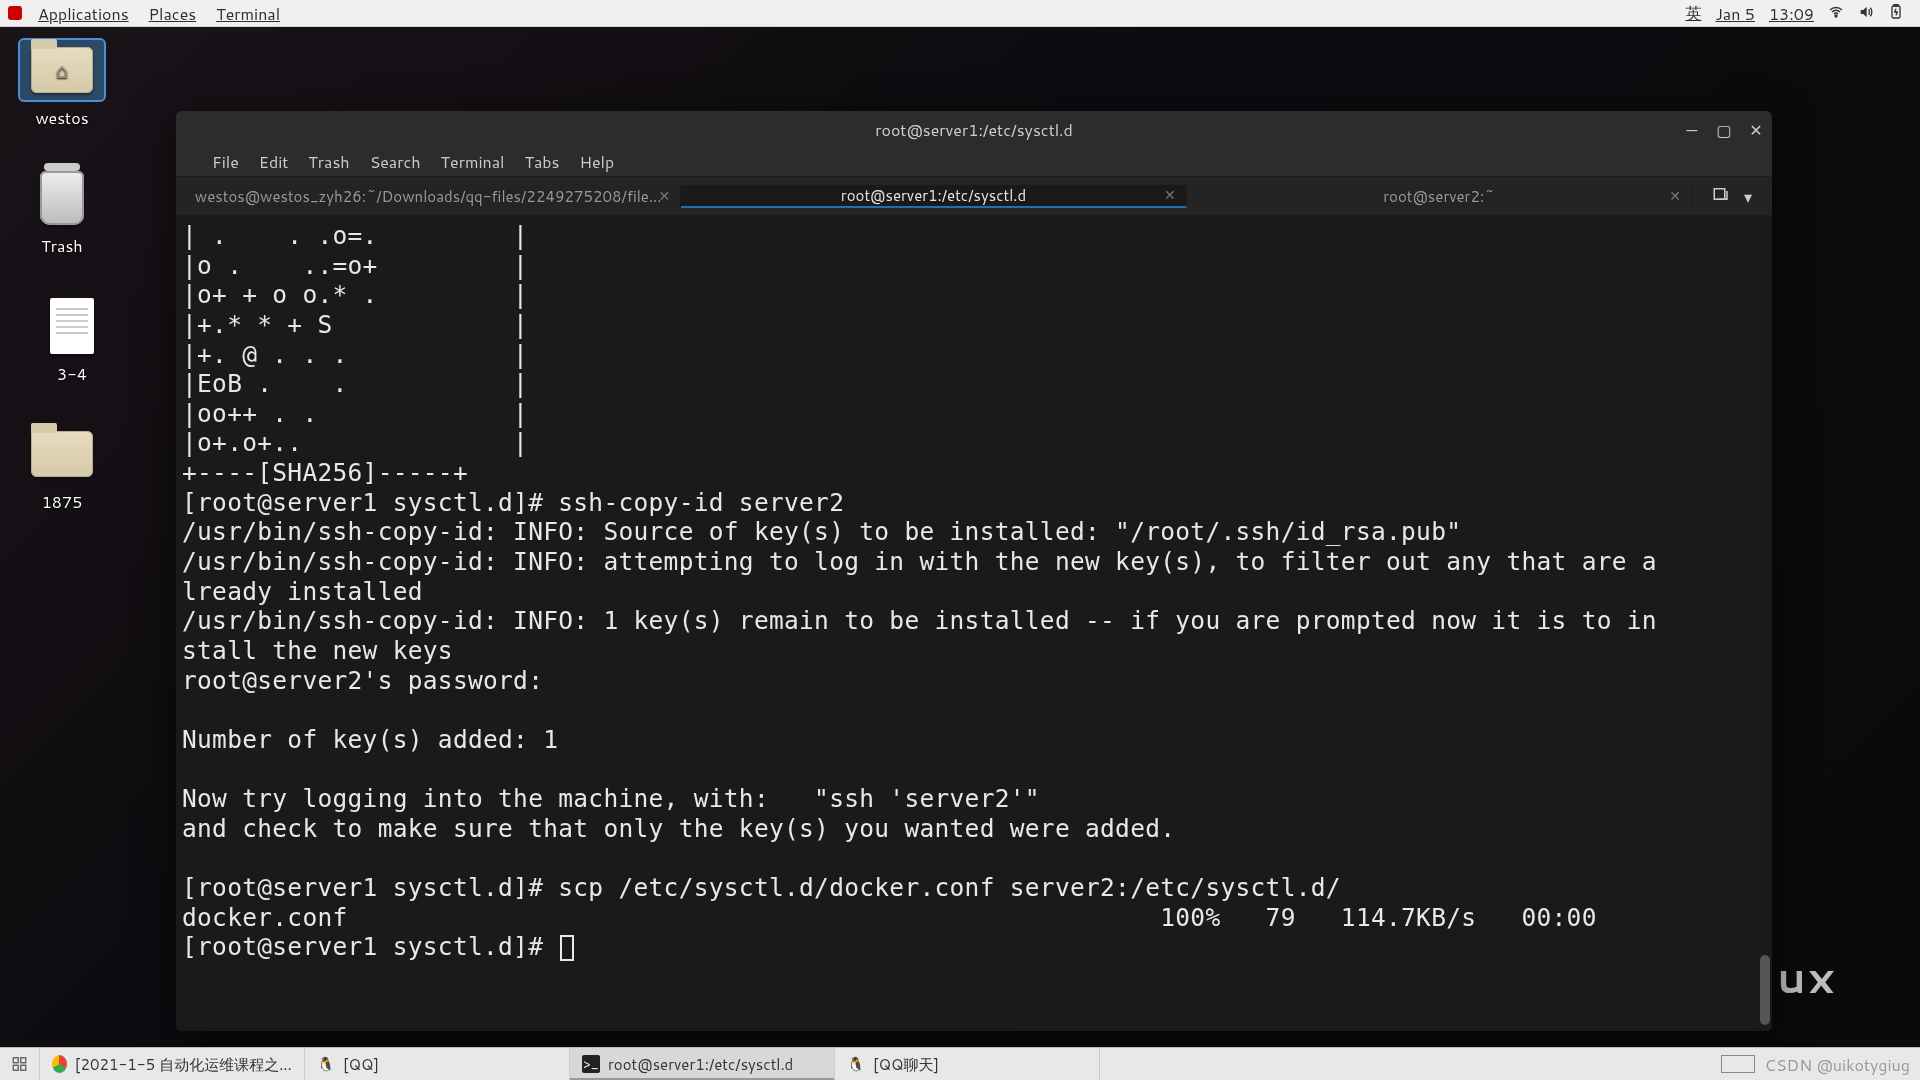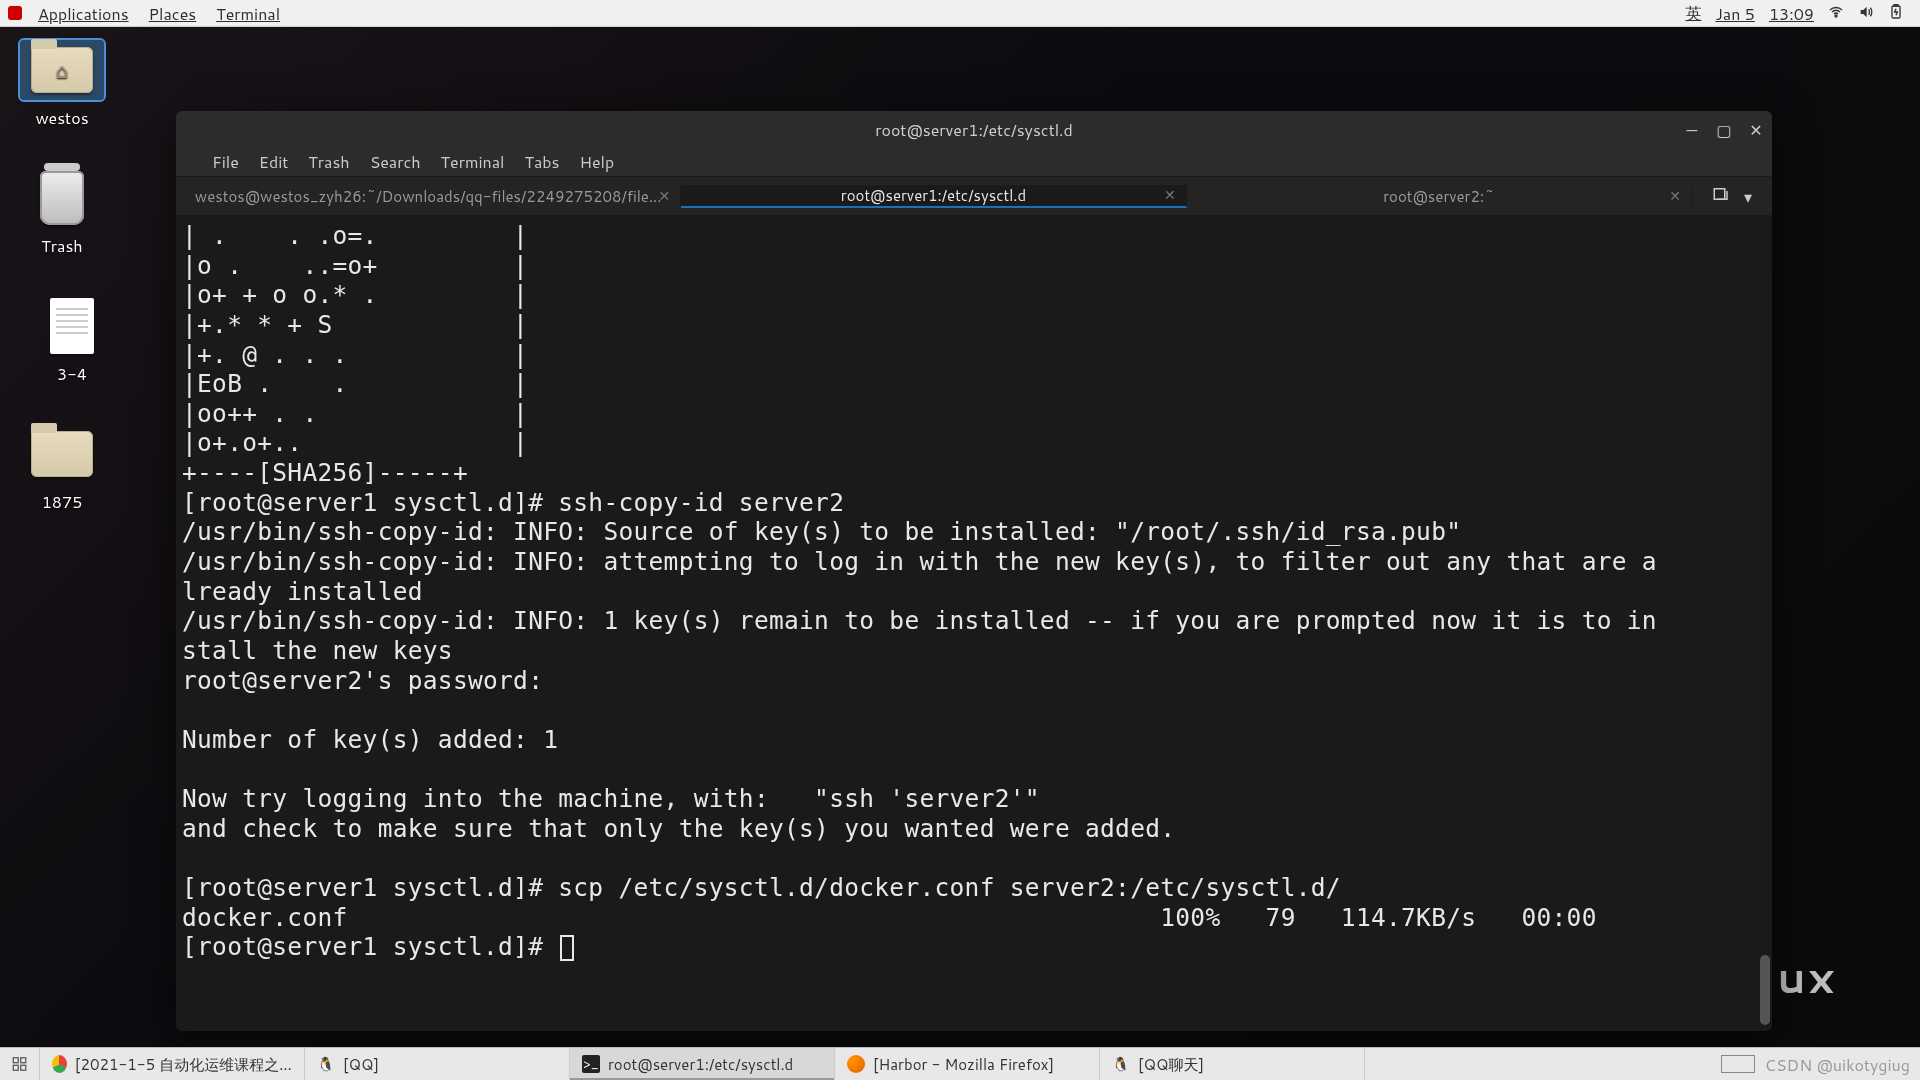--- a/index.html
+++ b/index.html
@@ -307,24 +307,20 @@
   </div>
   <div class="btn task">
     <span class="ico penguin-ico">🐧</span>
     <span class="lbl">[QQ]</span>
   </div>
   <div class="btn task active">
     <span class="ico term-ico">&gt;_</span>
     <span class="lbl">root@server1:/etc/sysctl.d</span>
   </div>
   <div class="btn task">
-    <span class="ico ff-ico"></span>
-    <span class="lbl">[Harbor - Mozilla Firefox]</span>
-  </div>
-  <div class="btn task">
     <span class="ico penguin-ico">🐧</span>
     <span class="lbl">[QQ聊天]</span>
   </div>
   <div class="tray">
     <span class="box"></span>
     <span style="color:#999;font-size:16px;text-align:center;">CSDN @uikotygiug</span>
   </div>
 </div>
 
 </body></html>

